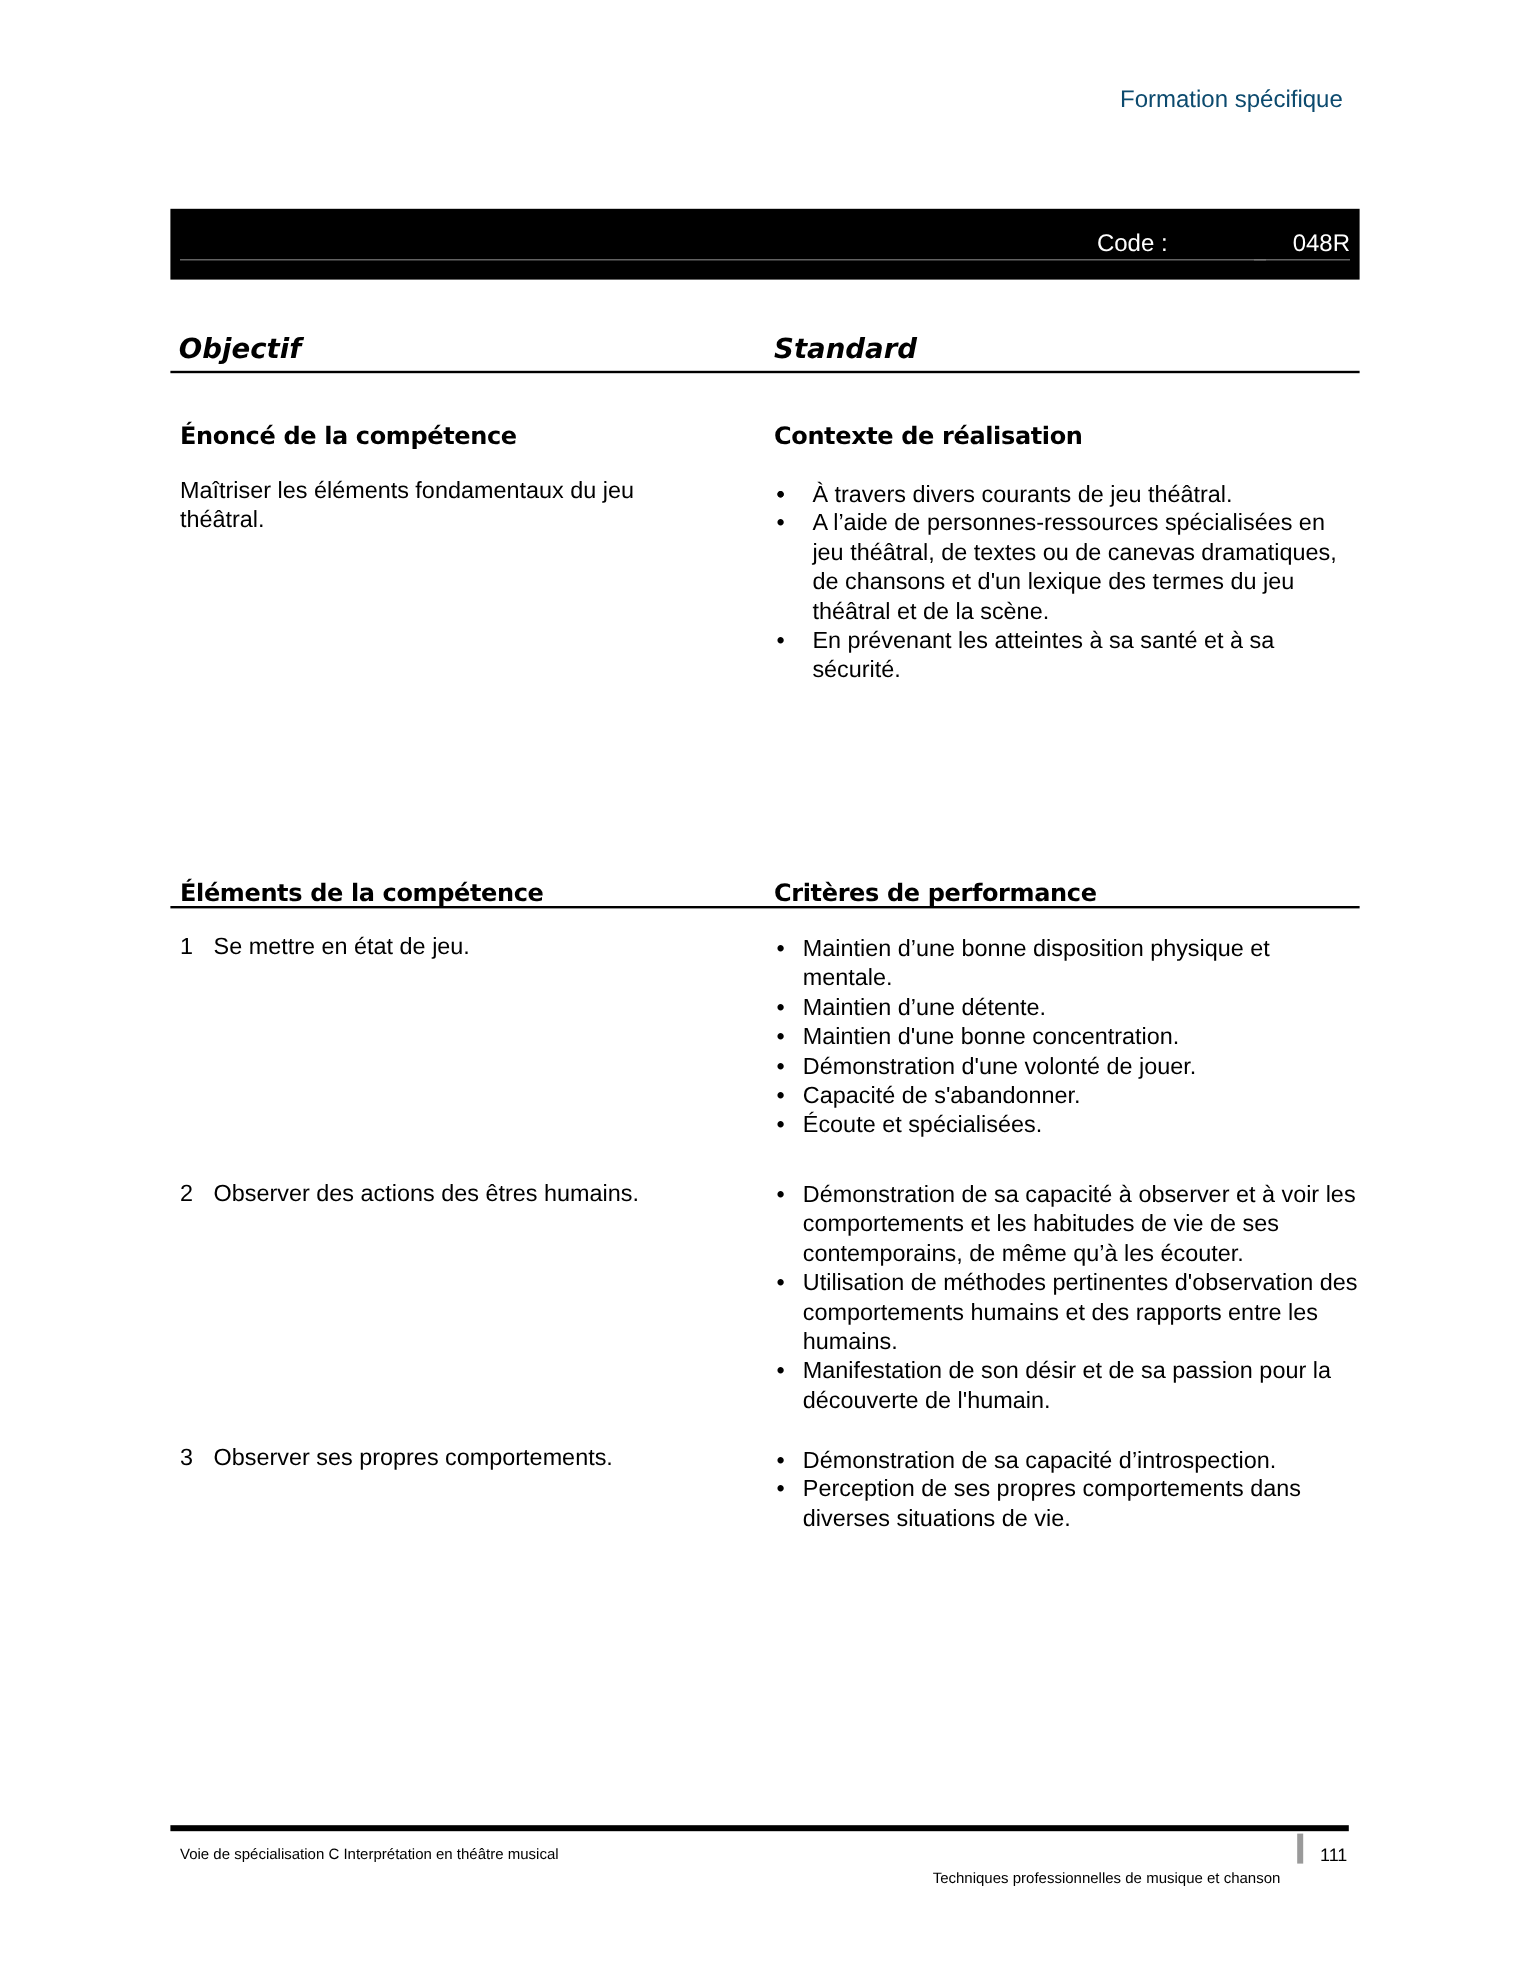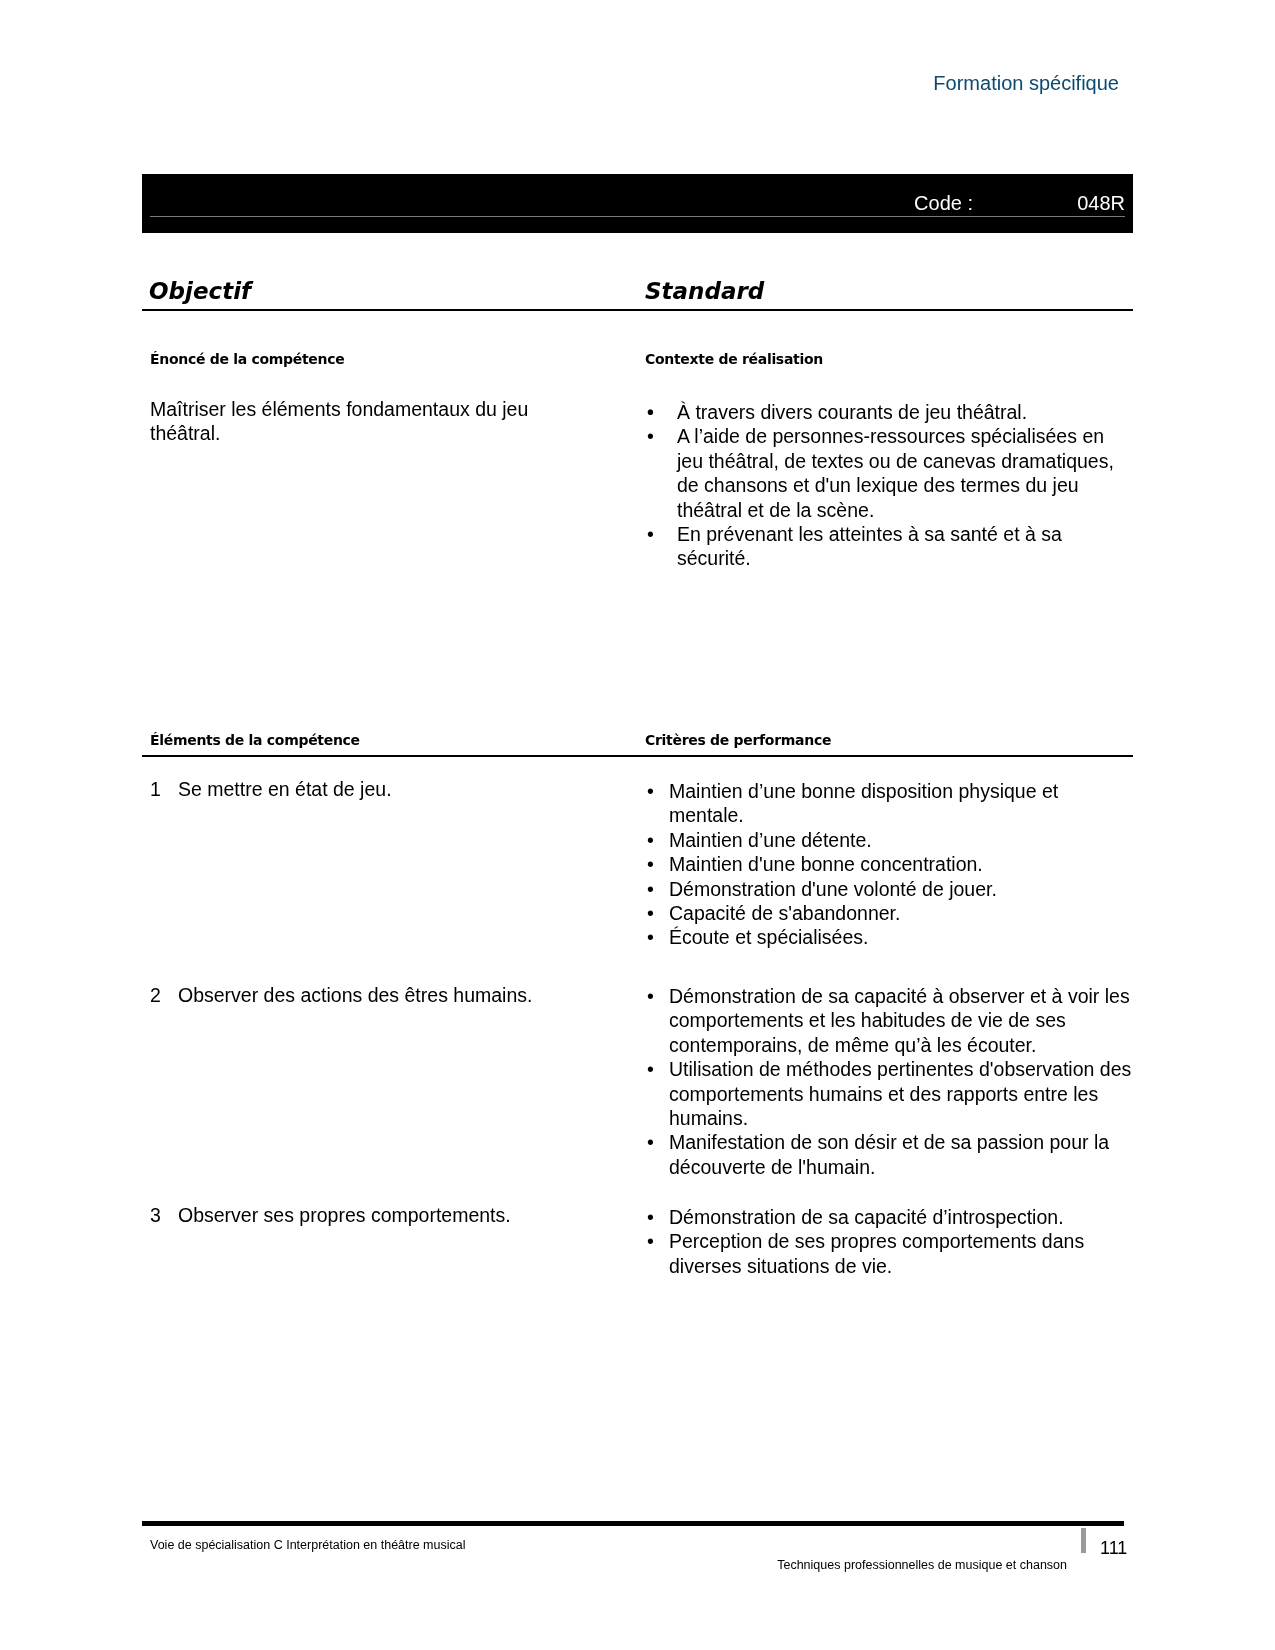--- a/index.html
+++ b/index.html
@@ -7,34 +7,34 @@
          font-family: "Liberation Sans", sans-serif; color: #000; }
   .abs { position: absolute; }
   .running-head { right: 156px; top: 72px; font-size: 20px; color: #0c4a6e; white-space: nowrap; }
   .code-band { left: 142px; top: 174px; width: 991px; height: 59px; background: #000; }
   .code-band .band-line { position: absolute; left: 8px; top: 42px; width: 905px; height: 1px; background: #7a7a7a; }
   .code-label { position: absolute; right: 160px; top: 18px; font-size: 20px; color: #fff; white-space: nowrap; }
   .code-value { position: absolute; right: 8px; top: 18px; font-size: 20px; color: #fff; white-space: nowrap; }
   .code-value-line { position: absolute; left: 903px; top: 42px; width: 80px; height: 1px; background: #7a7a7a; }
   .col-title { font-family: "DejaVu Sans", sans-serif; font-weight: bold; font-style: italic; font-size: 23px; }
   .rule { height: 2px; background: #000; }
-  .sec-head { font-family: "DejaVu Sans", sans-serif; font-weight: bold; font-size: 14px; letter-spacing: -0.3px; white-space: nowrap; }
+  .sec-head { font-family: "DejaVu Sans", sans-serif; font-weight: bold; font-size: 20px; letter-spacing: -0.3px; white-space: nowrap; }
   .body { font-size: 19.5px; line-height: 24.4px; }
   ul.blist { list-style: none; margin: 0; padding: 0; }
   ul.blist li { position: relative; }
   ul.b1 li { padding-left: 32px; }
   ul.b2 li { padding-left: 24px; }
   ul.blist li .dot { position: absolute; left: 2px; top: 0; }
   .num-item { white-space: nowrap; }
   .num-item .n { display: inline-block; width: 28px; }
   .footer-rule { left: 142px; top: 1521px; width: 982px; height: 5px; background: #000; }
   .footer-left { left: 150px; top: 1538px; font-size: 12.5px; white-space: nowrap; }
   .footer-right { right: 208px; top: 1538px; font-size: 12.5px; white-space: nowrap; margin-top: 20px; }
   .footer-bar { left: 1081px; top: 1528px; width: 5px; height: 25px; background: #9a9a9a; }
-  .footer-page { left: 1100px; top: 1538px; font-size: 18px; white-space: nowrap; }
+  .footer-page { left: 1100px; top: 1538px; font-size: 15px; white-space: nowrap; }
 </style>
 </head>
 <body>
 
 <div class="abs running-head">Formation spécifique</div>
 
 <div class="abs code-band">
   <div class="band-line"></div>
   <div class="code-label">Code :</div>
   <div class="code-value-line"></div>

